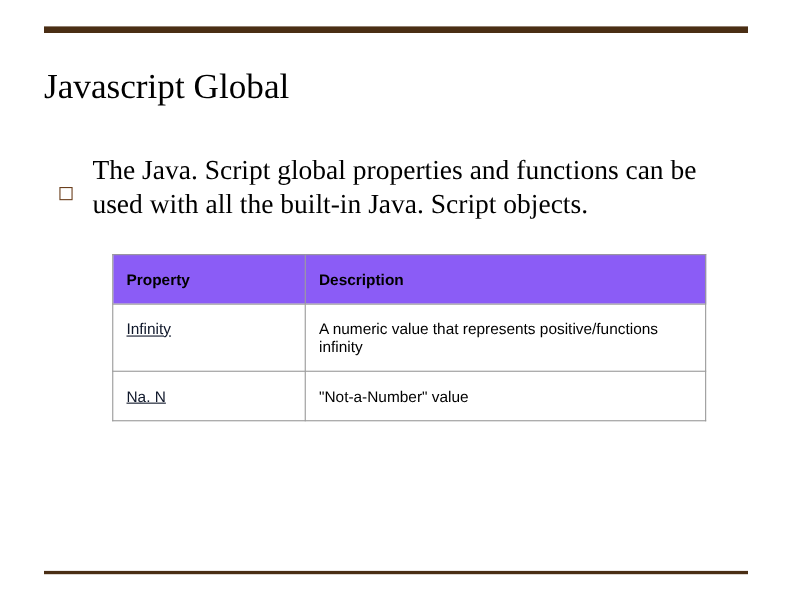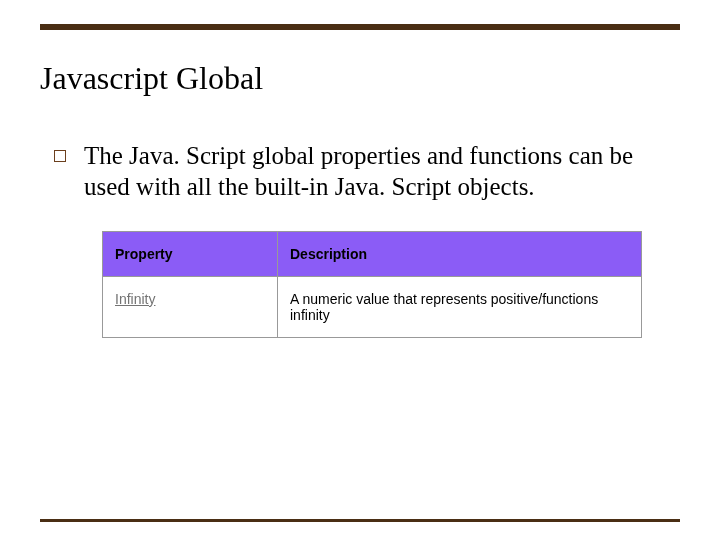--- a/index.html
+++ b/index.html
@@ -35,21 +35,21 @@
     margin: 0;
   }
   .body {
     position: absolute;
     top: 140px;
     left: 54px;
     right: 54px;
   }
   .bullet-row {
     display: flex;
-    align-items: flex-start;
+    align-items: center;
   }
   .bullet-box {
     flex: 0 0 auto;
     width: 10px;
     height: 10px;
     border: 1px solid #6b3f1d;
     margin-top: 10px;
     margin-right: 18px;
   }
   .bullet-text {
@@ -69,21 +69,21 @@
     text-align: left;
     vertical-align: top;
     padding: 14px 12px;
   }
   .props-table th {
     background: #8b5cf6;
     font-weight: bold;
   }
   .props-table td.prop a,
   .props-table td.prop span.link {
-    color: #737373;
+    color: #0f172a;
     text-decoration: underline;
   }
   .col-prop { width: 150px; }
   .bottom-rule {
     position: absolute;
     bottom: 18px;
     left: 40px;
     right: 40px;
     height: 3px;
     background: #4a2e14;
@@ -112,20 +112,26 @@
           <th>Description</th>
         </tr>
       </thead>
       <tbody>
         <tr>
           <td class="prop">
             <span class="link">Infinity</span>
           </td>
           <td>A numeric value that represents positive/functions infinity</td>
         </tr>
+        <tr>
+          <td class="prop">
+            <span class="link">Na. N</span>
+          </td>
+          <td>"Not-a-Number" value</td>
+        </tr>
       </tbody>
     </table>
 
   </div>
 
   <div class="bottom-rule"></div>
 
 </div>
 
 </body></html>

